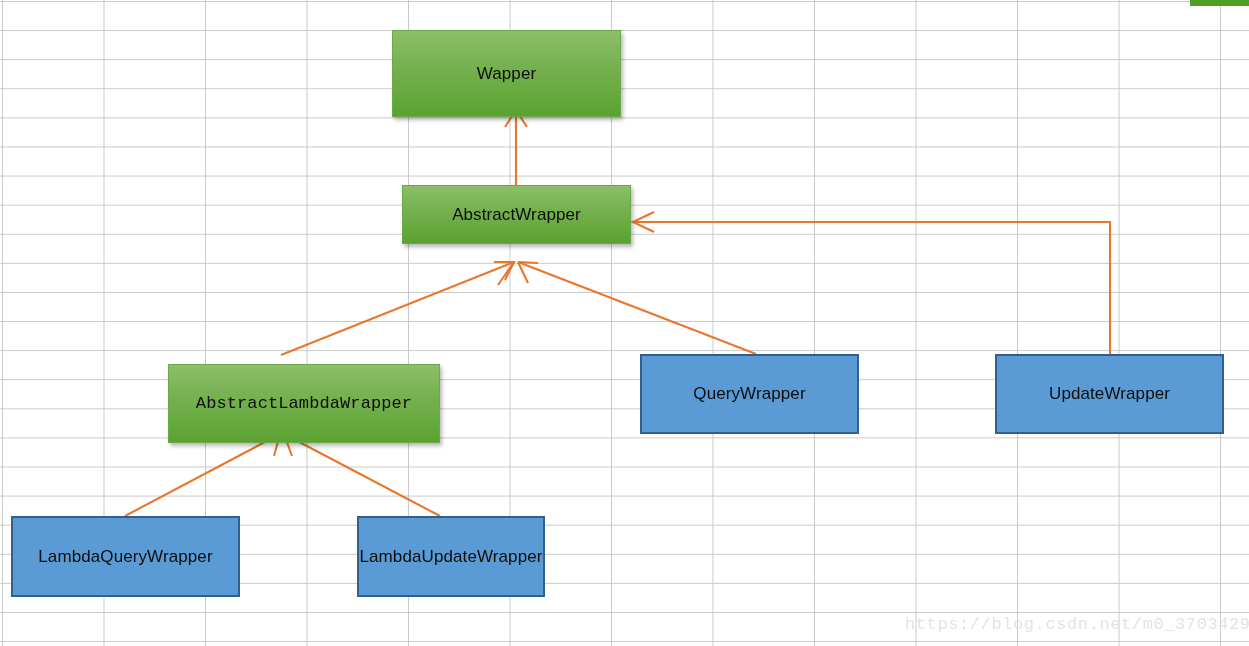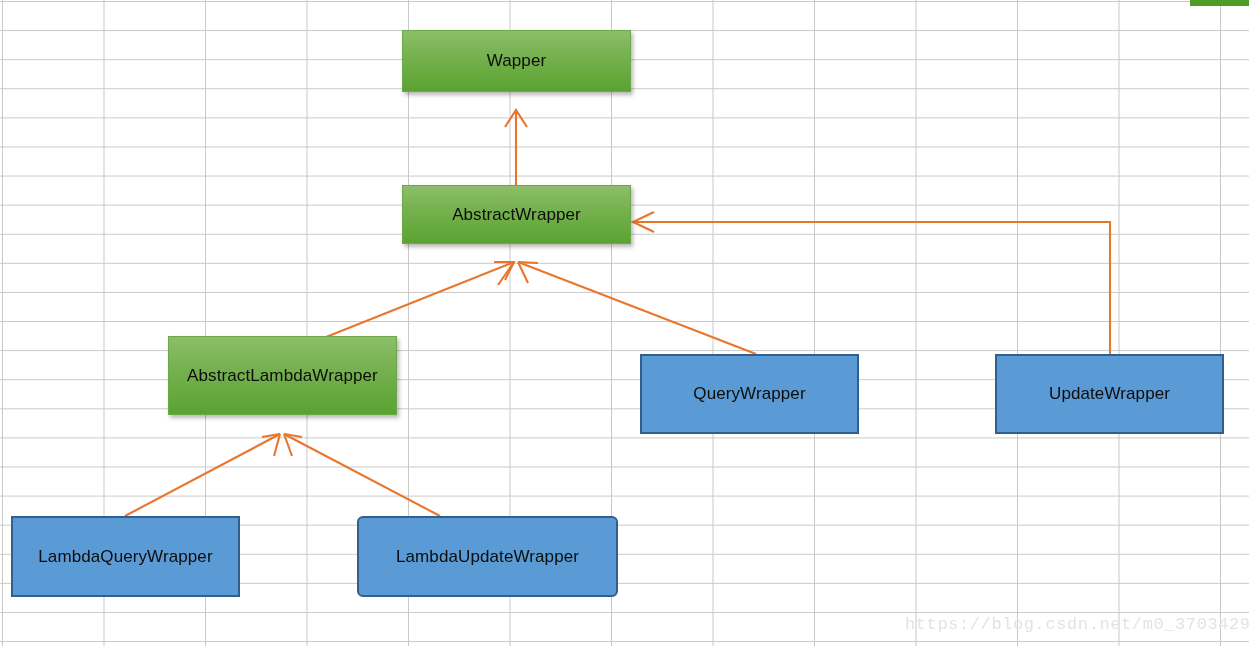--- a/index.html
+++ b/index.html
@@ -117,43 +117,43 @@
       <line class="arrow-head" x1="280" y1="434" x2="274" y2="456"></line>
     </g>
 
     <g>
       <line class="edge-line" x1="440" y1="516" x2="284" y2="434"></line>
       <line class="arrow-head" x1="284" y1="434" x2="302" y2="437"></line>
       <line class="arrow-head" x1="284" y1="434" x2="292" y2="456"></line>
     </g>
   </svg>
 
-  <div class="node green" style="left:402px; top:30px; width:229px; height:62px;">
+  <div class="node green" style="left:392px; top:30px; width:229px; height:87px;">
     <span class="label">Wapper</span>
   </div>
 
   <div class="node green" style="left:402px; top:185px; width:229px; height:59px;">
     <span class="label">AbstractWrapper</span>
   </div>
 
-  <div class="node green" style="left:168px; top:336px; width:229px; height:79px;">
+  <div class="node green" style="left:168px; top:364px; width:272px; height:79px;font-family:Liberation Mono, monospace;">
     <span class="label">AbstractLambdaWrapper</span>
   </div>
 
   <div class="node blue" style="left:640px; top:354px; width:219px; height:80px;">
     <span class="label">QueryWrapper</span>
   </div>
 
   <div class="node blue" style="left:995px; top:354px; width:229px; height:80px;">
     <span class="label">UpdateWrapper</span>
   </div>
 
   <div class="node blue" style="left:11px; top:516px; width:229px; height:81px;">
     <span class="label">LambdaQueryWrapper</span>
   </div>
 
-  <div class="node blue" style="left:357px; top:516px; width:261px; height:81px;border-radius:6px;">
+  <div class="node blue" style="left:357px; top:516px; width:188px; height:81px;">
     <span class="label">LambdaUpdateWrapper</span>
   </div>
 
   <div class="watermark" style="left:905px; top:615px;">https://blog.csdn.net/m0_37034294</div>
 
 </div>
 
 </body></html>

